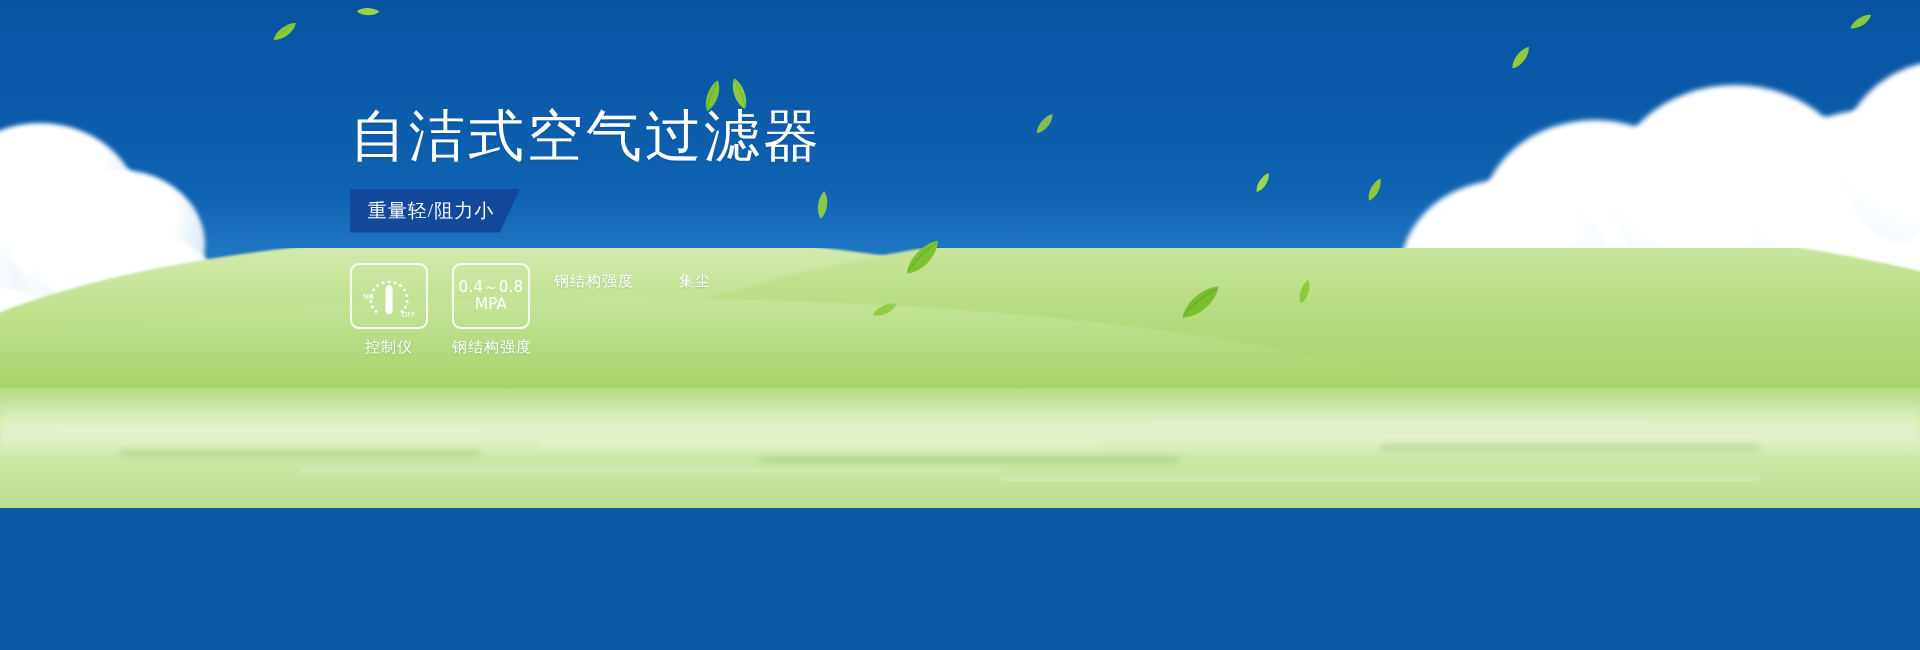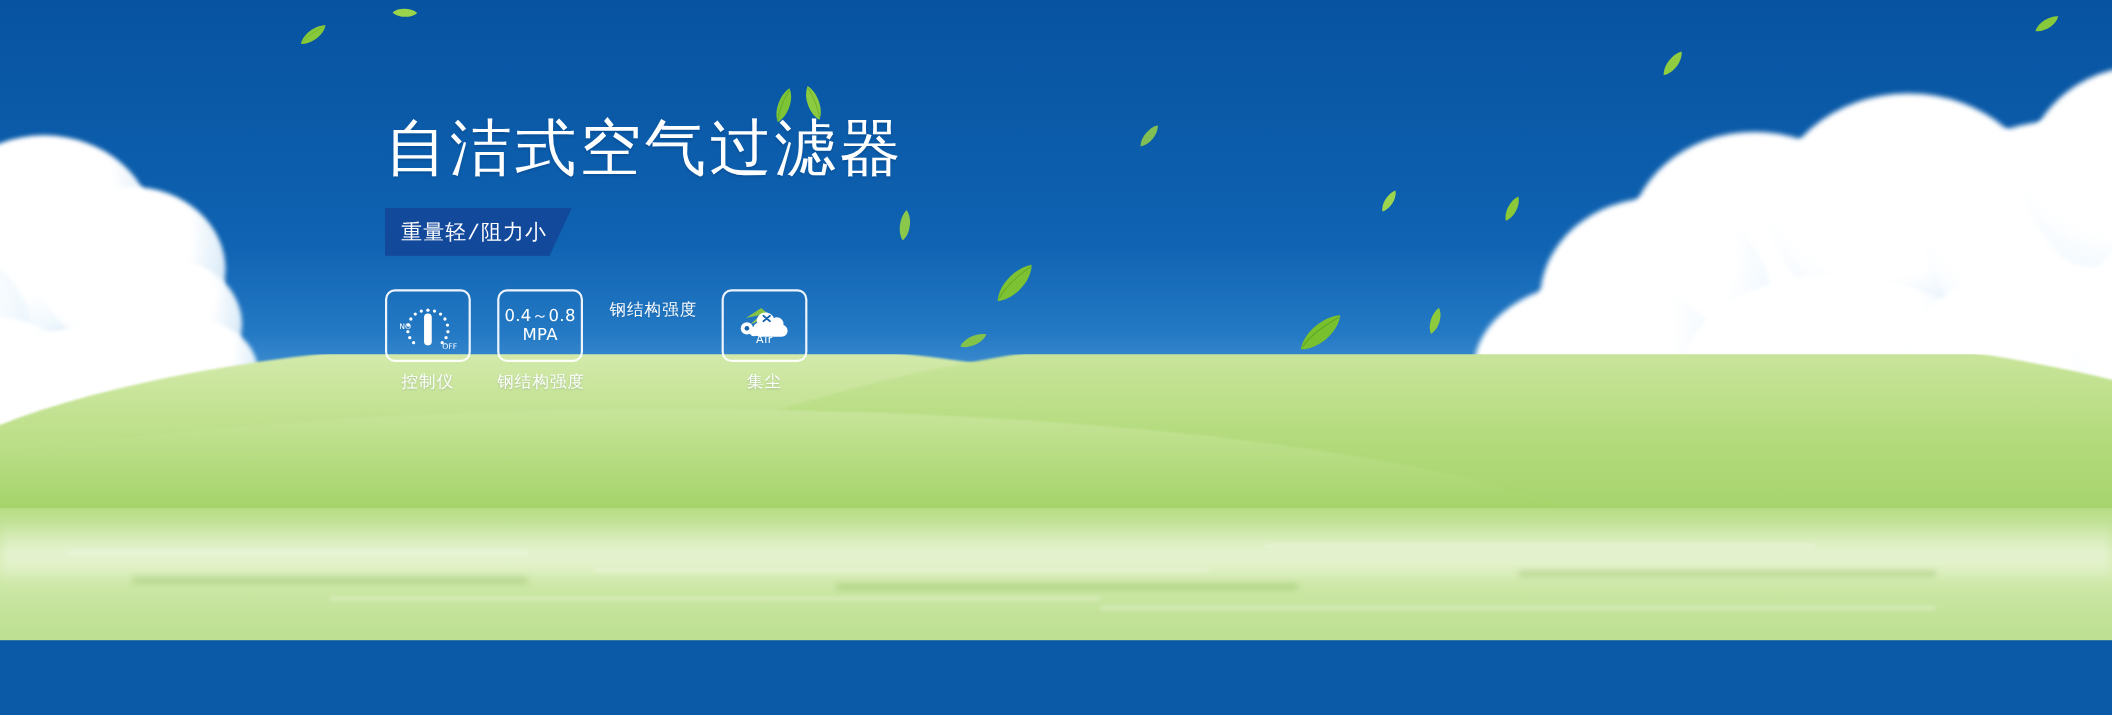--- a/index.html
+++ b/index.html
@@ -6,21 +6,21 @@
   * { margin:0; padding:0; box-sizing:border-box; }
   html,body { width:1920px; height:650px; overflow:hidden; }
   body {
     font-family: "Liberation Sans", "DejaVu Sans", sans-serif;
     background:#0a5aa8;
   }
 
   
   .banner {
     position:relative;
-    width:1920px; height:582px;
+    width:1920px; height:508px;
     overflow:hidden;
     background:
       linear-gradient(180deg,
         #0753a2 0%,
         #0a5aa8 18%,
         #0f63b2 38%,
         #2479c4 52%,
         #4f9ad8 62%,
         #8dc0e6 70%,
         #c9e0f0 76%,
@@ -136,21 +136,21 @@
 
   .badges {
     display:flex; align-items:stretch;
     margin-top:22px;
     width:323px; height:44px;
     position:relative;
   }
   .badge {
     display:flex; align-items:center; justify-content:center;
     font-size:19px; letter-spacing:1px;
-    font-family:Liberation Mono, monospace;
+    font-family:Liberation Serif, serif;
   }
   .badge-dark {
     background:#13499b; color:#ffffff;
     width:170px;
     padding-right:8px;
     clip-path:polygon(0 0, 100% 0, 88% 100%, 0 100%);
   }
   .badge-light {
     background:#ffffff; color:#1457a6;
     width:178px;
@@ -381,32 +381,18 @@
         </div>
         <div class="feature-caption">钢结构强度</div>
       </div>
 
 
       <div class="feature">
         <div class="feature-caption">钢结构强度</div>
       </div>
 
       <div class="feature">
-        <div class="feature-box">
-          <svg class="icon-svg" width="54" height="34" viewBox="0 0 54 34">
-            <path d="M10 10 L24 1 L30 6 Z" fill="#8cc63f" opacity="0.95"></path>
-            <path d="M14 16 L26 5 L31 9 Z" fill="#b7db46" opacity="0.8"></path>
-            <g fill="#ffffff">
-              <path d="M20 13 C20 8.5 23.6 5 28 5 C31.4 5 34.4 7.1 35.6 10.1 C36.4 9.7 37.3 9.5 38.2 9.5 C41.6 9.5 44.3 12.2 44.3 15.6 C44.3 15.9 44.3 16.2 44.2 16.5 C46.4 17.2 48 19.3 48 21.7 C48 24.7 45.6 27.1 42.6 27.1 L23 27.1 C19.4 27.1 16.5 24.2 16.5 20.6 C16.5 17.8 18.2 15.5 20.6 14.5 Z"></path>
-              <circle cx="11" cy="19.5" r="5.6"></circle>
-              <circle cx="17.5" cy="22.5" r="4.2"></circle>
-            </g>
-            <circle cx="11" cy="19.5" r="2.1" fill="#1562ad"></circle>
-            <path d="M26 8 L32 13 M32 8 L26 13" stroke="#1562ad" stroke-width="1.6" stroke-linecap="round"></path>
-            <text class="air-word" x="27" y="33" text-anchor="middle" font-family="DejaVu Sans, sans-serif" font-size="9" fill="#ffffff">Air</text>
-          </svg>
-        </div>
         <div class="feature-caption">集尘</div>
       </div>
 
     </div>
   </div>
 </div>
 
 </body></html>

